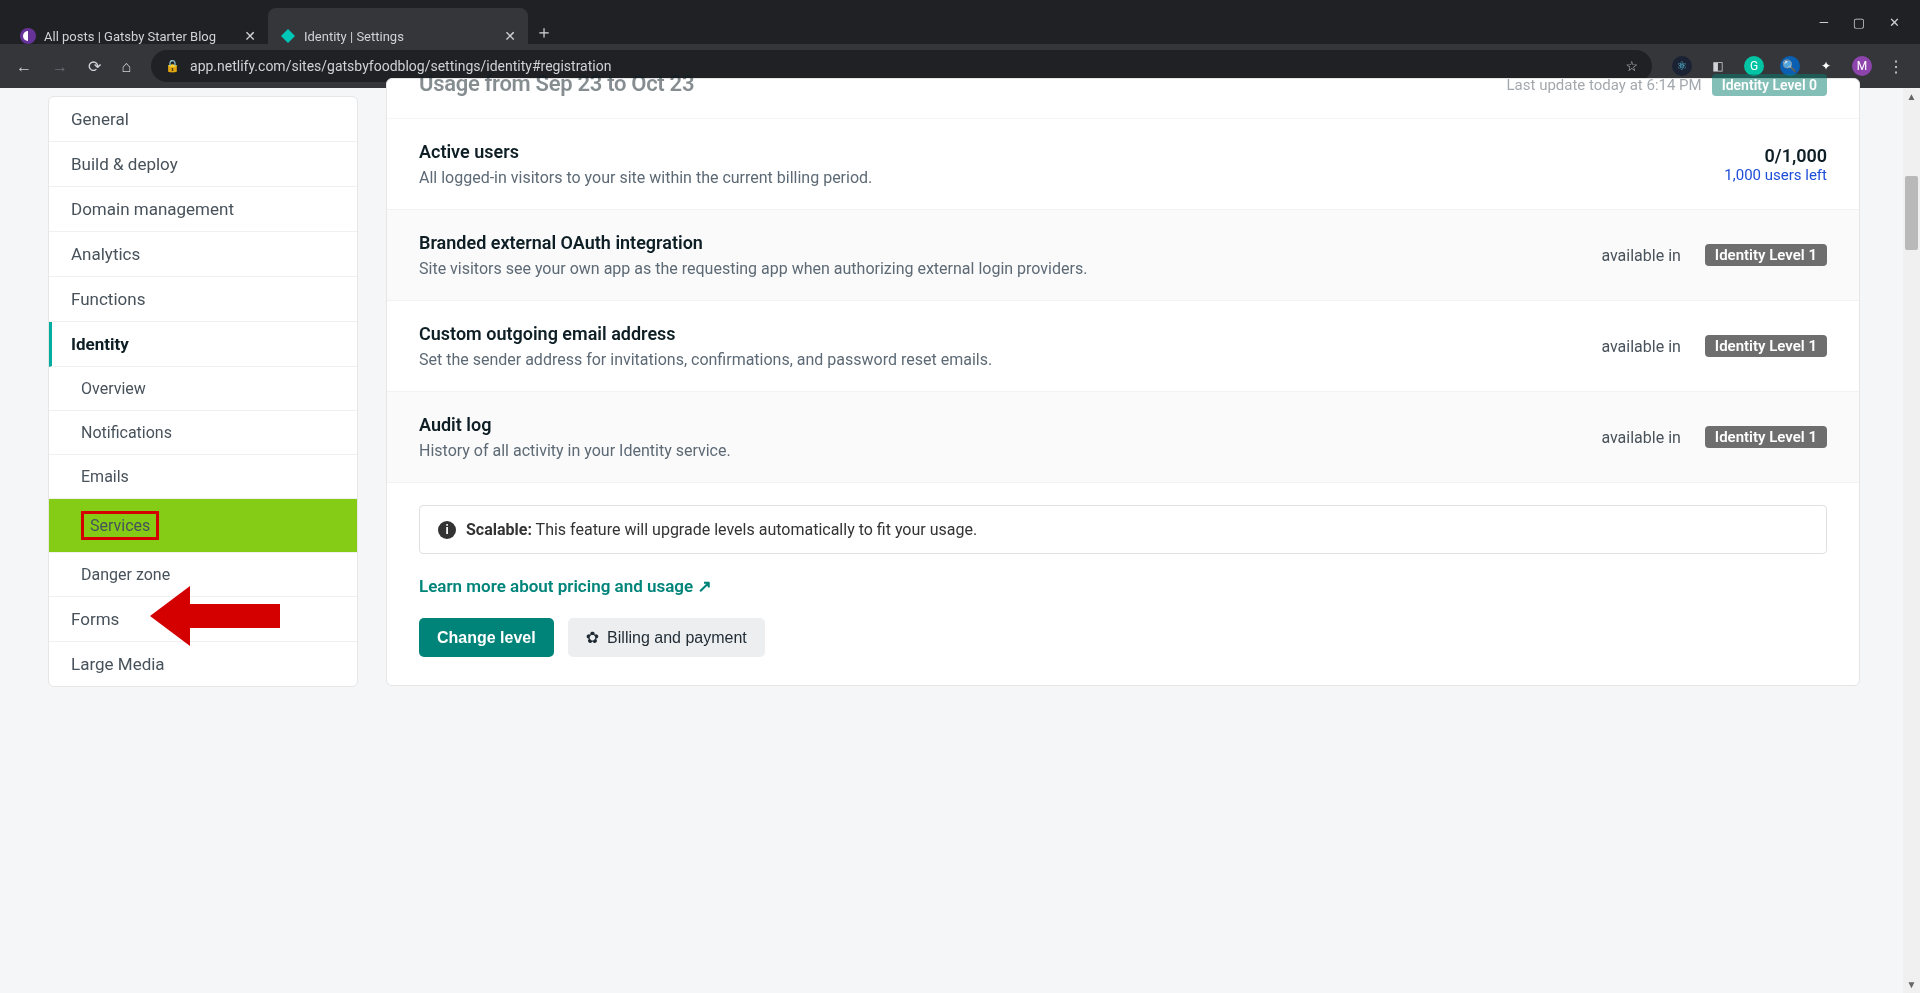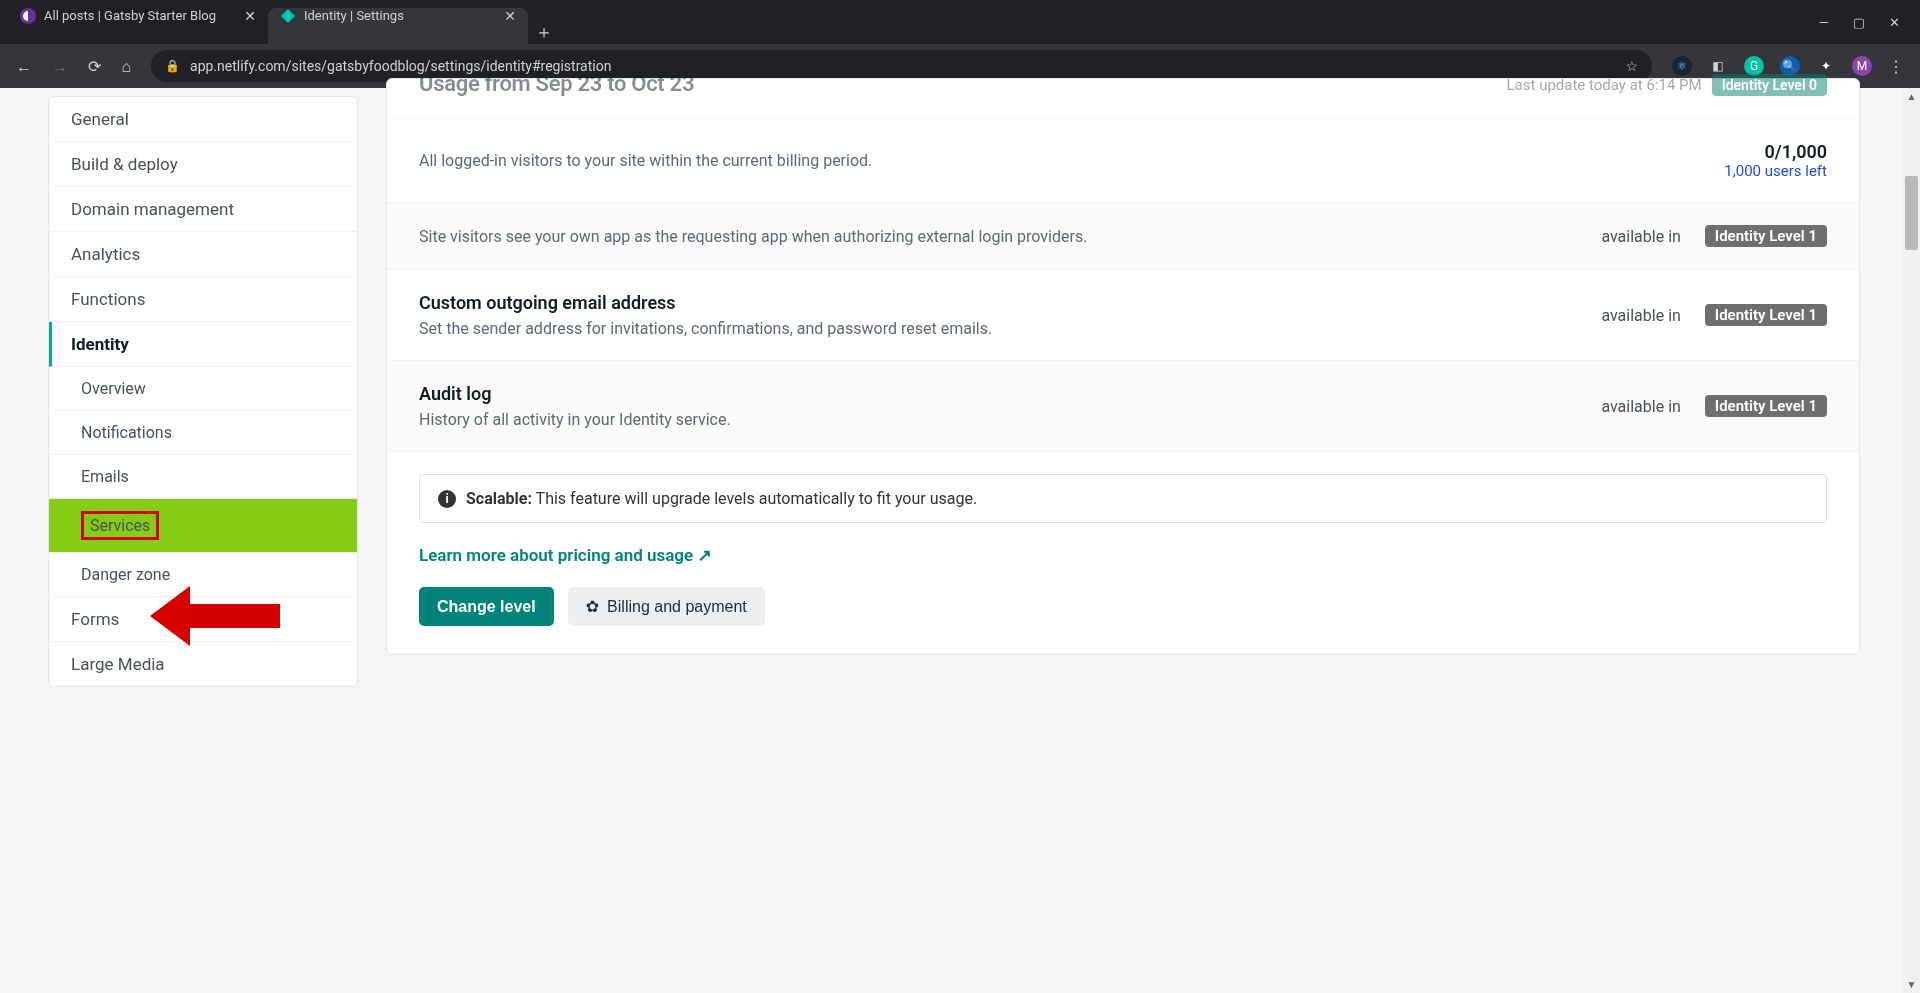--- a/index.html
+++ b/index.html
@@ -20,21 +20,21 @@
     flex-direction: column;
     color: #cfd2d6;
   }
   .tabs-row {
     display: flex;
     align-items: flex-end;
     height: 44px;
     padding-left: 8px;
   }
   .tab {
-    display: flex; align-items: flex-start;
+    display: flex; align-items: flex-end;
     height: 36px; padding: 0 12px;
     font-size: 13px;
     border-top-left-radius: 8px; border-top-right-radius: 8px;
     gap: 8px;
     min-width: 260px;
   }
   .tab.inactive { background: #202124; }
   .tab.active { background: #35363a; }
   .tab .favicon { width: 16px; height: 16px; display: inline-flex; align-items: center; justify-content: center; }
   .tab .title { flex: 1; white-space: nowrap; overflow: hidden; text-overflow: ellipsis; }
@@ -243,30 +243,32 @@
     <div class="usage-header">
       <div class="usage-title">Usage from Sep 23 to Oct 23</div>
       <div class="usage-meta">
         <span>Last update today at 6:14 PM</span>
         <span class="badge-teal">Identity Level 0</span>
       </div>
     </div>
 
     <div class="card-row">
       <div>
+        <h3>Active users</h3>
         <p>All logged-in visitors to your site within the current billing period.</p>
       </div>
       <div class="right-col">
         <div class="big">0/1,000</div>
         <div class="sub">1,000 users left</div>
       </div>
     </div>
 
     <div class="card-row" style="background:#fafafa">
       <div>
+        <h3>Branded external OAuth integration</h3>
         <p>Site visitors see your own app as the requesting app when authorizing external login providers.</p>
       </div>
       <div class="avail-line">
         <span>available in</span>
         <span class="badge-gray">Identity Level 1</span>
       </div>
     </div>
 
     <div class="card-row">
       <div>

